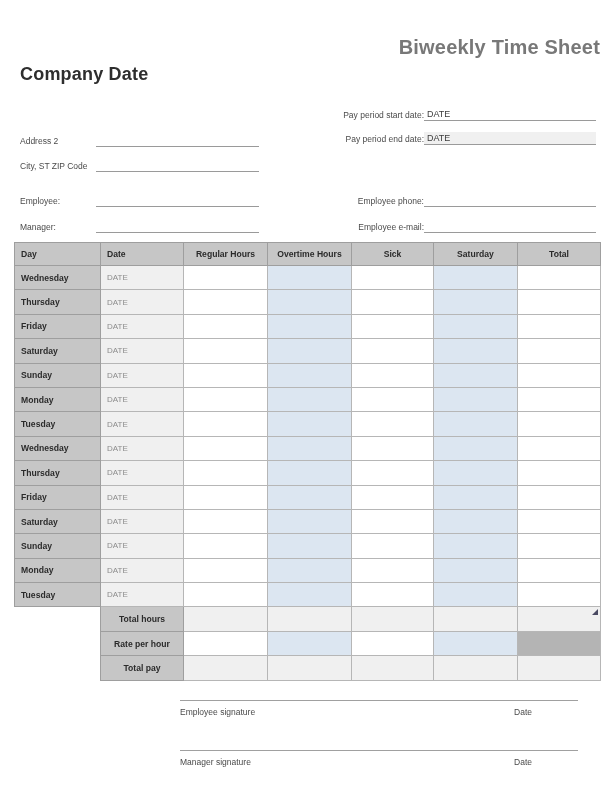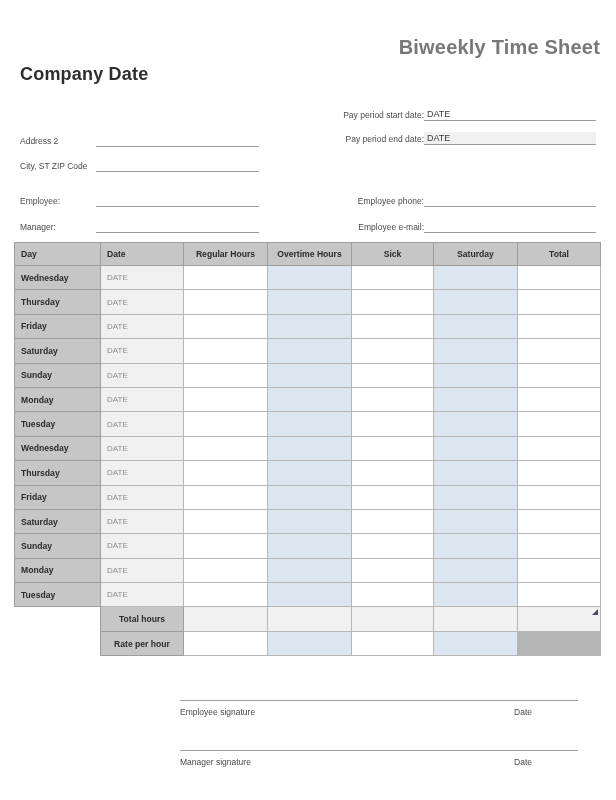--- a/index.html
+++ b/index.html
@@ -397,20 +397,29 @@
         </tr>
         <tr>
           <td class="empty-day"></td>
           <td class="sum-label">Rate per hour</td>
           <td class="sum-white"></td>
           <td class="sum-tint"></td>
           <td class="sum-white"></td>
           <td class="sum-tint"></td>
           <td class="sum-blocked"></td>
         </tr>
+        <tr>
+          <td class="empty-day"></td>
+          <td class="sum-label">Total pay</td>
+          <td class="sum-grey"></td>
+          <td class="sum-grey"></td>
+          <td class="sum-grey"></td>
+          <td class="sum-grey"></td>
+          <td class="sum-grey"></td>
+        </tr>
       </tbody>
   </table>
 
   <div class="resize-handle"></div>
 
   <div class="sig-block" id="sig-employee">
     <div class="sig-line"></div>
     <div class="sig-row">
       <span>Employee signature</span>
       <span class="sig-date">Date</span>

